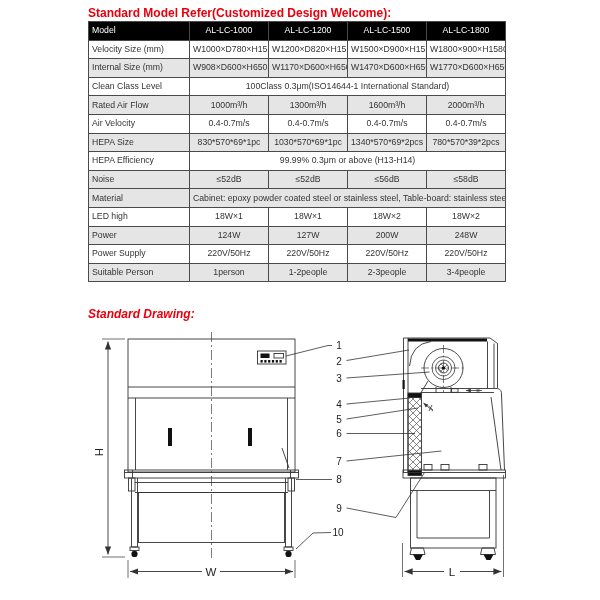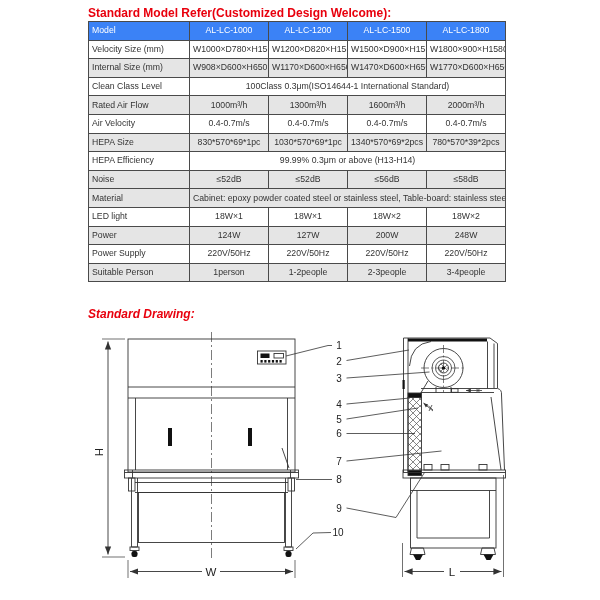--- a/index.html
+++ b/index.html
@@ -3,21 +3,21 @@
 <meta charset="utf-8">
 <style>
   html,body{margin:0;padding:0;background:#fff;}
   body{width:600px;height:600px;font-family:"Liberation Sans",sans-serif;-webkit-font-smoothing:antialiased;}
   .page{position:relative;width:584px;height:600px;overflow:hidden;background:#fff;}
   .sec-title{position:absolute;left:88px;margin:0;font-size:12px;font-weight:bold;color:#e8000d;letter-spacing:0;}
   #spec-title{top:6px;}
   #drawing-title{top:307px;font-style:italic;}
   table.spec{position:absolute;left:88px;top:21px;width:417px;border-collapse:collapse;table-layout:fixed;font-size:8.7px;color:#333;}
   table.spec th, table.spec td{border:1px solid #4a4a4a;height:17.6px;padding:0 3px;font-weight:normal;white-space:nowrap;overflow:hidden;line-height:1.05;}
-  table.spec thead th{background:#3b82f6;color:#fff;}
+  table.spec thead th{background:#000000;color:#fff;}
   table.spec .lbl{text-align:left;}
   table.spec .val{text-align:center;margin-left:29px;}
   table.spec tr.alt{background:#e5e5e5;}
   col.c0{width:101px;} col.cv{width:79px;}
   svg#drawing{position:absolute;left:0;top:0;width:600px;height:600px;}
   svg text{font-family:"Liberation Sans",sans-serif;fill:#222;}
   .dimtxt{font-size:11.5px;}
   .parttxt{font-size:10px;}
 </style>
 </head>
@@ -93,21 +93,21 @@
           <td class="val">≤52dB</td>
           <td class="val">≤52dB</td>
           <td class="val">≤56dB</td>
           <td class="val">≤58dB</td>
         </tr>
         <tr class="alt">
           <td class="lbl">Material</td>
           <td class="val" colspan="4">Cabinet: epoxy powder coated steel or stainless steel, Table-board: stainless steel</td>
         </tr>
         <tr>
-          <td class="lbl">LED light</td>
+          <td class="lbl">LED high</td>
           <td class="val">18W×1</td>
           <td class="val">18W×1</td>
           <td class="val">18W×2</td>
           <td class="val">18W×2</td>
         </tr>
         <tr class="alt">
           <td class="lbl">Power</td>
           <td class="val">124W</td>
           <td class="val">127W</td>
           <td class="val">200W</td>

